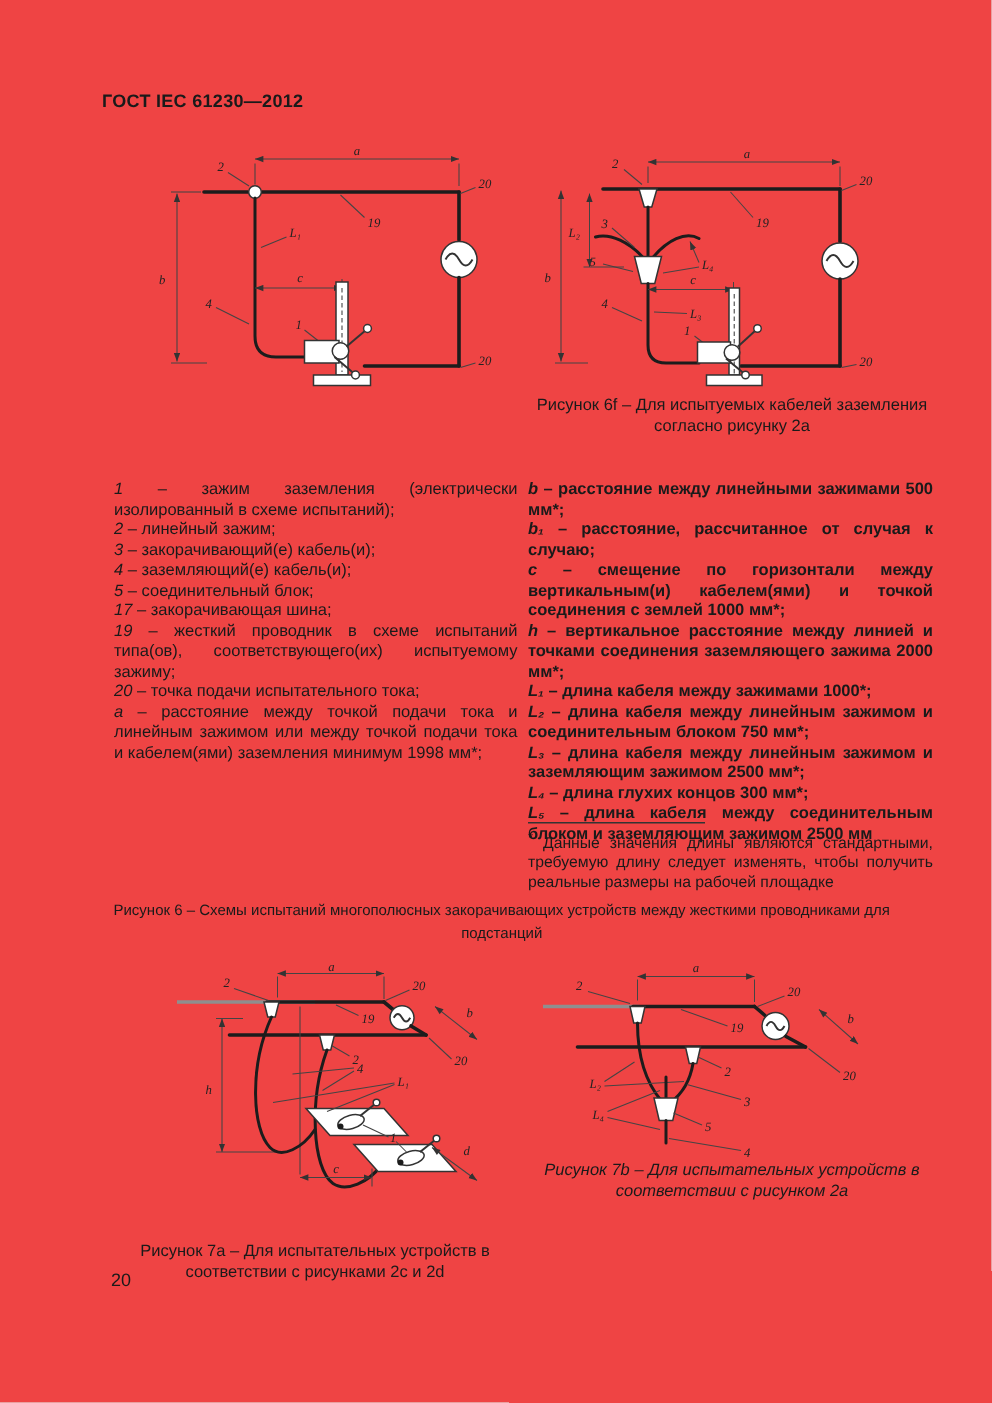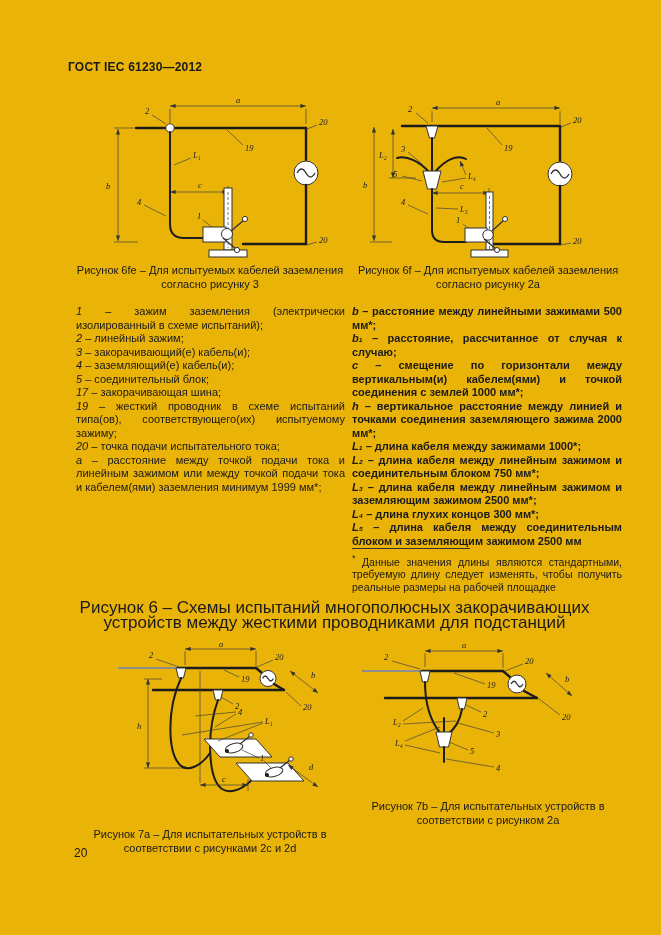--- a/index.html
+++ b/index.html
@@ -1,26 +1,26 @@
 <!DOCTYPE html>
 <html><head>
 <meta charset="utf-8">
 <style>
   html,body{margin:0;padding:0;background:#e8e8e8;}
-  .page{position:relative;width:661px;height:935px;background:#eab308;margin:0 auto;
+  .page{position:relative;width:661px;height:935px;background:#ef4444;margin:0 auto;
         font-family:"Liberation Sans", sans-serif;color:#1a1a1a;overflow:hidden;}
   .abs{position:absolute;}
   .hdr{left:68px;top:60px;font-size:12px;font-weight:bold;letter-spacing:.2px;}
   .figcap{font-size:11px;line-height:14px;text-align:center;}
   .cap6e{left:64px;top:263px;width:292px;}
   .cap6f{left:352px;top:263px;width:272px;}
   .cap7a{left:64px;top:799px;width:292px;margin-top:28px;}
-  .cap7b{left:352px;top:799px;width:272px;}
-  .maincap{left:62px;top:601px;width:545px;font-size:17px;line-height:14.5px;text-align:center;}
-  .legend{font-size:11px;line-height:13.5px;text-align:justify;}
+  .cap7b{left:352px;top:773px;width:272px;font-style:italic;}
+  .maincap{left:62px;top:601px;width:545px;font-size:10px;line-height:14.5px;text-align:center;}
+  .legend{font-size:11px;line-height:13.5px;text-align:justify;margin-top:15px;}
   .leg-left{left:76px;top:305px;width:269px;}
   .leg-right{left:352px;top:305px;width:270px;font-weight:bold;}
   .legend p{margin:0;}
   .k{font-style:italic;}
   .fnblock{left:352px;top:548px;width:270px;font-size:10.5px;line-height:12.8px;text-align:justify;}
   .fnrule{width:118px;border-top:1px solid #333;margin-bottom:3px;}
   .pagenum{left:74px;top:846px;font-size:12px;}
   svg{position:absolute;overflow:visible;}
   .cond{stroke:#1c1c1c;stroke-width:2.4;fill:none;stroke-linecap:round;}
   .condg{stroke:#8f8f8f;stroke-width:2.2;fill:none;}
@@ -173,33 +173,32 @@
       <rect class="part" x="111" y="158" width="37" height="7"></rect>
       <rect class="part" x="105" y="136" width="22" height="14"></rect>
       <circle class="part" cx="128" cy="143" r="5.2"></circle>
       <line class="mid" x1="132" y1="139" x2="144" y2="128"></line>
         <circle class="part" cx="145" cy="127" r="2.5"></circle>
       <line class="mid" x1="124" y1="147" x2="136" y2="157"></line>
         <circle class="part" cx="137" cy="158" r="2.5"></circle>
     </g>
   </svg>
 
-  <div class="abs figcap cap6e">Рисунок 6fe – Для испытуемых кабелей заземления согласно рисунку 3</div>
   <div class="abs figcap cap6f">Рисунок 6f – Для испытуемых кабелей заземления согласно рисунку 2a</div>
 
   <div class="abs legend leg-left">
     <p><span class="k">1</span><span> – зажим заземления (электрически изолированный в схеме испытаний);</span></p>
     <p><span class="k">2</span><span> – линейный зажим;</span></p>
     <p><span class="k">3</span><span> – закорачивающий(е) кабель(и);</span></p>
     <p><span class="k">4</span><span> – заземляющий(е) кабель(и);</span></p>
     <p><span class="k">5</span><span> – соединительный блок;</span></p>
     <p><span class="k">17</span><span> – закорачивающая шина;</span></p>
     <p><span class="k">19</span><span> – жесткий проводник в схеме испытаний типа(ов), соответствующего(их) испытуемому зажиму;</span></p>
     <p><span class="k">20</span><span> – точка подачи испытательного тока;</span></p>
-    <p><span class="k">a</span><span> – расстояние между точкой подачи тока и линейным зажимом или между точкой подачи тока и кабелем(ями) заземления минимум 1999 мм*;</span></p>
+    <p><span class="k">a</span><span> – расстояние между точкой подачи тока и линейным зажимом или между точкой подачи тока и кабелем(ями) заземления минимум 1998 мм*;</span></p>
   </div>
 
   <div class="abs legend leg-right">
     <p><span class="k">b</span><span> – расстояние между линейными зажимами 500 мм*;</span></p>
     <p><span class="k">b₁</span><span> – расстояние, рассчитанное от случая к случаю;</span></p>
     <p><span class="k">c</span><span> – смещение по горизонтали между вертикальным(и) кабелем(ями) и точкой соединения с землей 1000 мм*;</span></p>
     <p><span class="k">h</span><span> – вертикальное расстояние между линией и точками соединения заземляющего зажима 2000 мм*;</span></p>
     <p><span class="k">L₁</span><span> – длина кабеля между зажимами 1000*;</span></p>
     <p><span class="k">L₂</span><span> – длина кабеля между линейным зажимом и соединительным блоком 750 мм*;</span></p>
     <p><span class="k">L₃</span><span> – длина кабеля между линейным зажимом и заземляющим зажимом 2500 мм*;</span></p>

